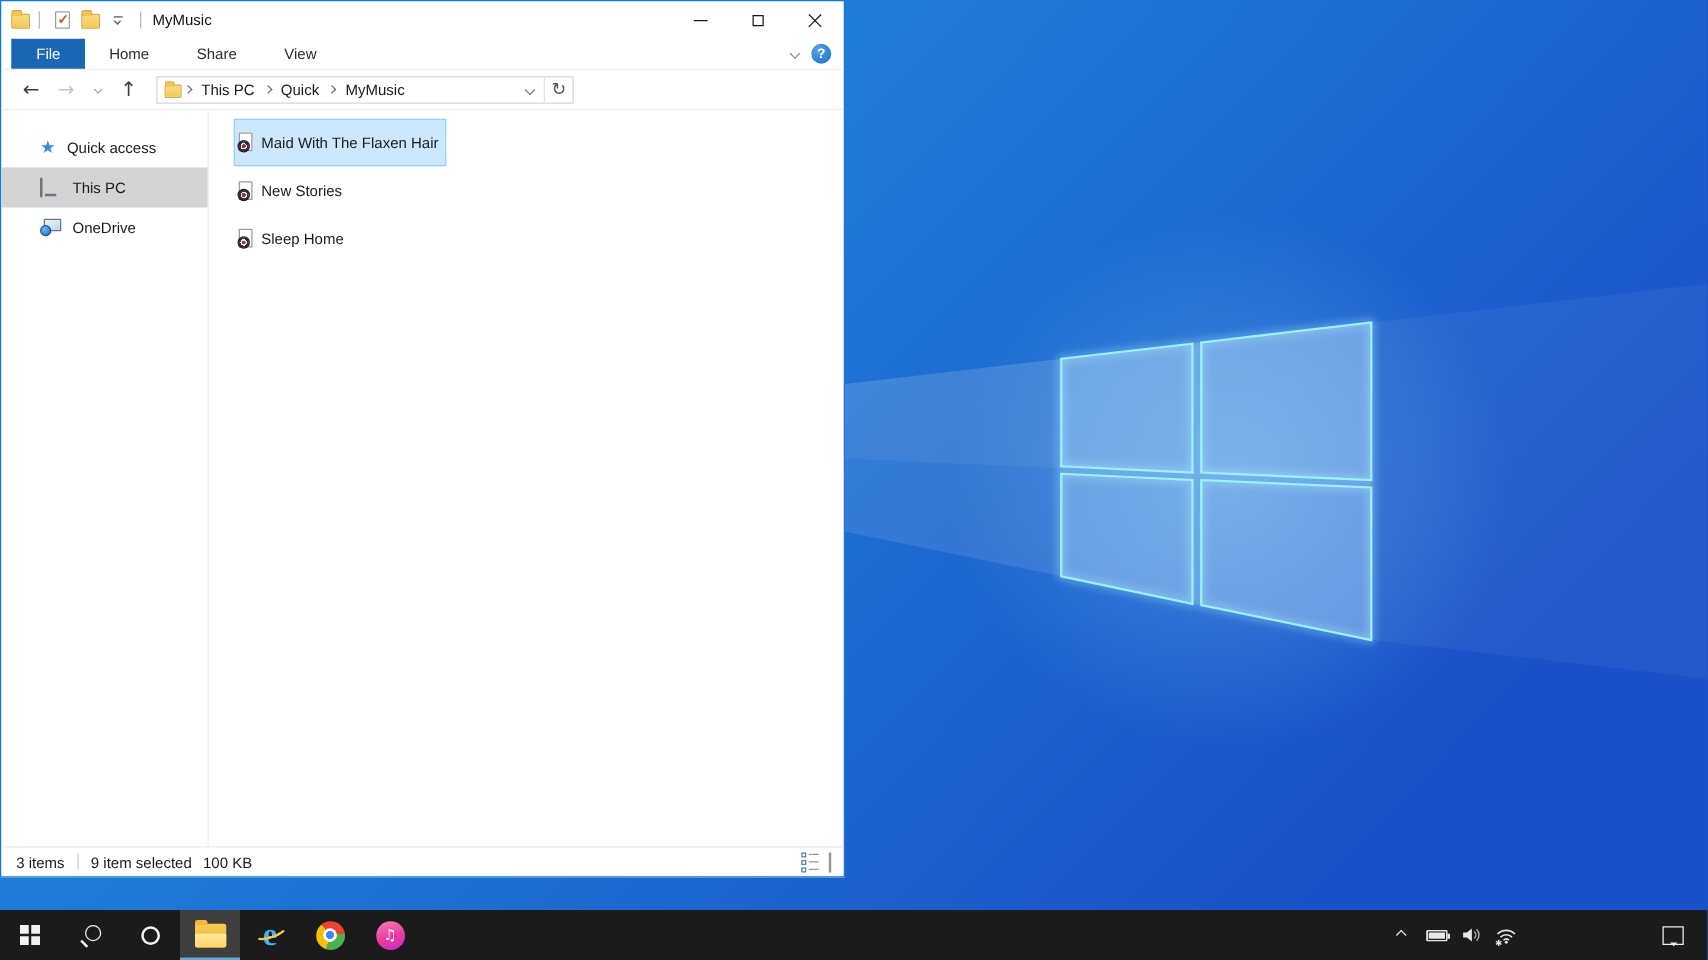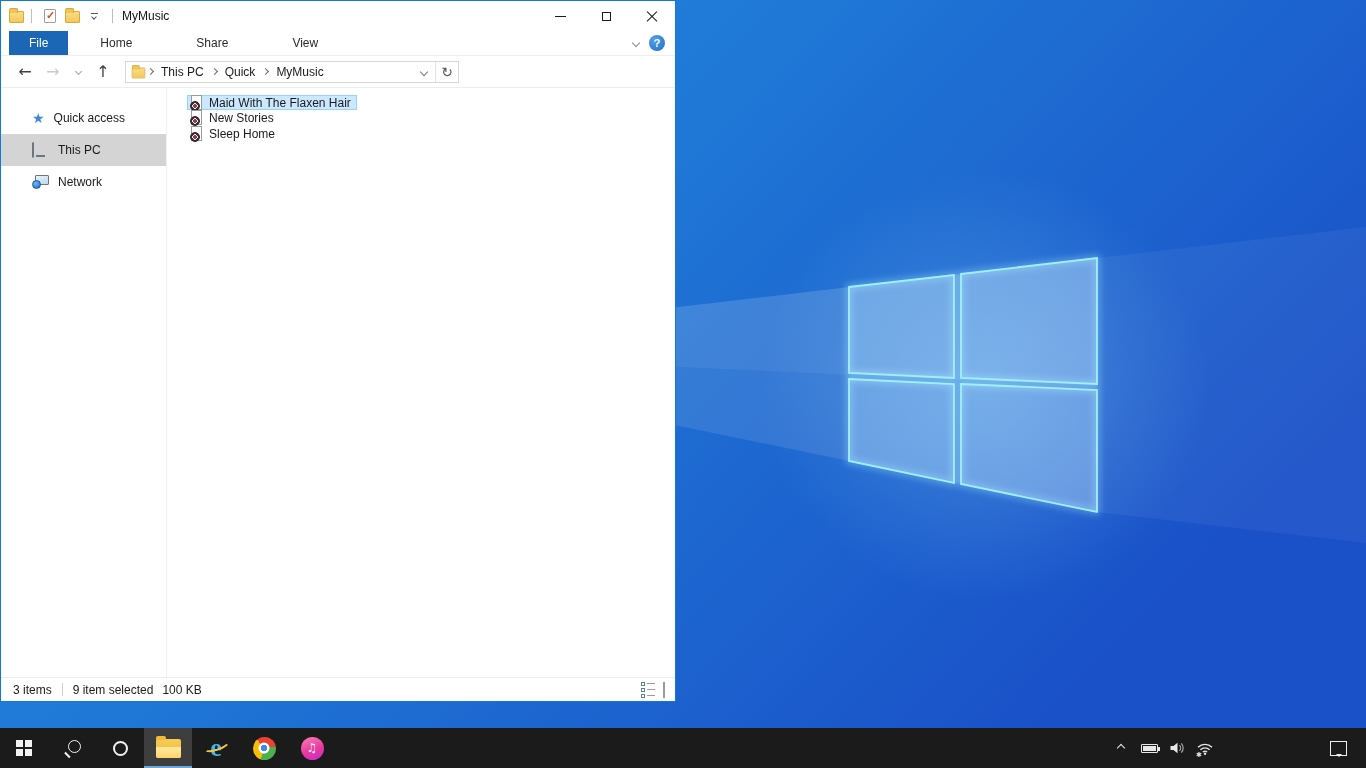--- a/index.html
+++ b/index.html
@@ -43,21 +43,21 @@
   .chev { display:inline-block; width:6px; height:6px; border-right:1.5px solid #8a8a8a; border-bottom:1.5px solid #8a8a8a; }
   .chev-down { transform:rotate(45deg); }
   .chev-up { transform:rotate(-135deg); }
   .chev-right { transform:rotate(-45deg); width:5px; height:5px; border-color:#6a6a6a; }
   .qat-drop { display:flex; flex-direction:column; align-items:center; gap:1px; }
   .qat-drop .bar { width:7px; height:1px; background:#555; }
   .qat-drop .chev { width:4px; height:4px; border-color:#555; }
 
   
   .ribbon { height:25px; display:flex; align-items:stretch; padding-left:8px; border-bottom:1px solid #eeeeee; flex:0 0 auto; }
-  .tab { display:flex; align-items:center; padding:0 32px; font-size:12px; color:#2b2b2b; }
+  .tab { display:flex; align-items:center; padding:0 19px; font-size:12px; color:#2b2b2b; }
   .tab.active { background:#1c67b5; color:#fff; padding:0 20px; }
   .ribbon-right { margin-left:auto; display:flex; align-items:center; gap:10px; padding-right:10px; }
   .help-btn { width:16px; height:16px; border-radius:50%; background:radial-gradient(circle at 35% 30%, #55a2e8, #1f6fc4); color:#fff; font-size:11px; font-weight:bold; display:flex; align-items:center; justify-content:center; }
 
   
   .navbar { height:32px; display:flex; align-items:center; padding:0 10px 0 10px; border-bottom:1px solid #ececec; flex:0 0 auto; gap:0; }
   .nav-btn { display:flex; align-items:center; justify-content:center; height:26px; }
   .arrow { font-family:"DejaVu Sans", sans-serif; font-size:16px; line-height:1; }
   .addr-box { display:flex; align-items:center; height:22px; border:1px solid #d6d6d6; background:#fff; width:334px; margin-left:8px; padding-left:5px; }
   .crumb { padding:0 6px; height:100%; display:flex; align-items:center; color:#1a1a1a; }
@@ -80,21 +80,21 @@
   .side-item.selected { background:#d4d4d4; }
   .star-ico { color:#3f87da; font-family:"DejaVu Sans", sans-serif; font-size:14px; line-height:1; }
   .pc-ico { position:relative; width:17px; height:14px; }
   .pc-ico .screen { width:17px; height:11px; border:1.5px solid #6b7680; background:linear-gradient(160deg,#dfeefb,#8fc0e6); border-radius:1px; }
   .pc-ico .stand { position:absolute; left:4px; bottom:0; width:9px; height:1.6px; background:#6b7680; }
   .net-ico { position:relative; width:17px; height:14px; }
   .net-ico .screen { position:absolute; right:0; top:0; width:14px; height:10px; border:1.5px solid #6b7680; background:linear-gradient(160deg,#e8f2fb,#bcd8ee); border-radius:1px; }
   .net-ico .globe { position:absolute; left:0; bottom:0; width:9px; height:9px; border-radius:50%; background:radial-gradient(circle at 35% 30%, #6fb6f0, #1f6fc4); border:1px solid #14549c; }
 
   .files { flex:1; padding:7px 0 0 20px; }
-  .file-row { display:inline-flex; align-items:center; height:15px; padding:0 5px 0 2px; gap:5px; border:1px solid transparent; margin-bottom:0.5px; }
+  .file-row { display:inline-flex; align-items:center; height:38px; padding:0 5px 0 2px; gap:5px; border:1px solid transparent; margin-bottom:0.5px; }
   .file-row { display:flex; width:fit-content; }
   .file-row.selected { background:#cce8ff; border-color:#99d1ff; }
   .audio-ico { position:relative; width:14px; height:16px; }
   .audio-ico .page { position:absolute; left:1px; top:0; width:11px; height:15px; background:#fff; border:1px solid #9a9a9a; }
   .audio-ico .disc { position:absolute; left:0; bottom:0; width:10px; height:10px; border-radius:50%;
      background:radial-gradient(circle, #8d3a4e 0 1.6px, #efe9ef 1.6px 2.6px, #3a3136 2.6px); border:0.5px solid #211d21; }
 
   
   .statusbar { height:24px; border-top:1px solid #ececec; display:flex; align-items:center; padding:0 10px 0 12px; flex:0 0 auto; color:#1a1a1a; }
   .sb-sep { width:1px; height:13px; background:#d0d0d0; margin:0 10px; }
@@ -270,21 +270,21 @@
       </div>
       <div class="side-item selected">
         <span class="pc-ico"><span class="screen"></span><span class="stand"></span></span>
         <span>This PC</span>
       </div>
       <div class="side-item">
         <span class="net-ico">
             <span class="screen"></span>
             <span class="globe"></span>
           </span>
-        <span>Network</span>
+        <span>OneDrive</span>
       </div>
     </div>
 
     <div class="files">
       <div class="file-row selected">
         <span class="audio-ico">
             <span class="page"></span>
             <span class="disc"></span>
           </span>
         <span>Maid With The Flaxen Hair</span>

